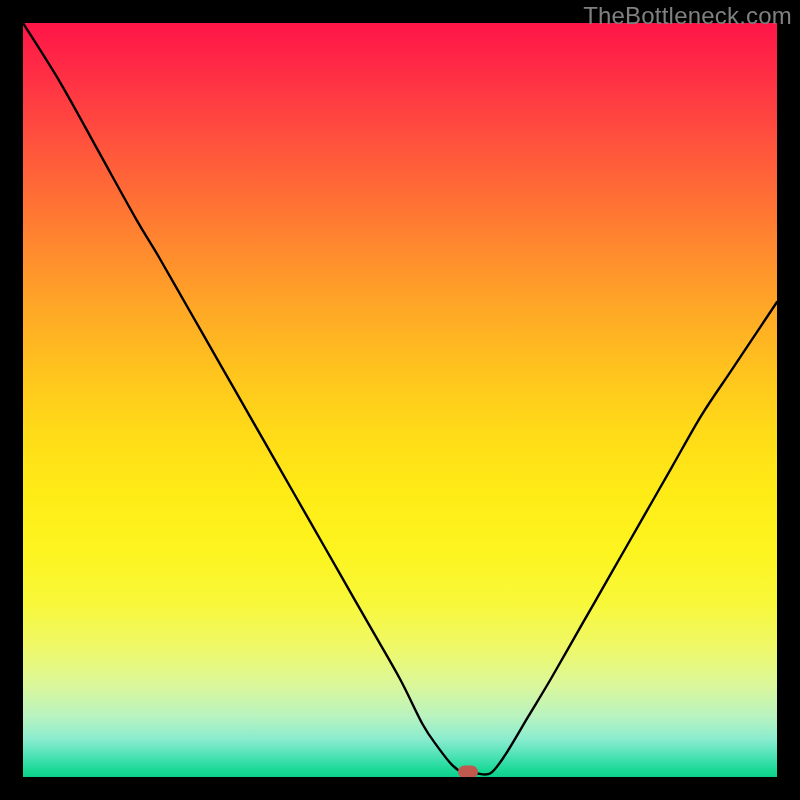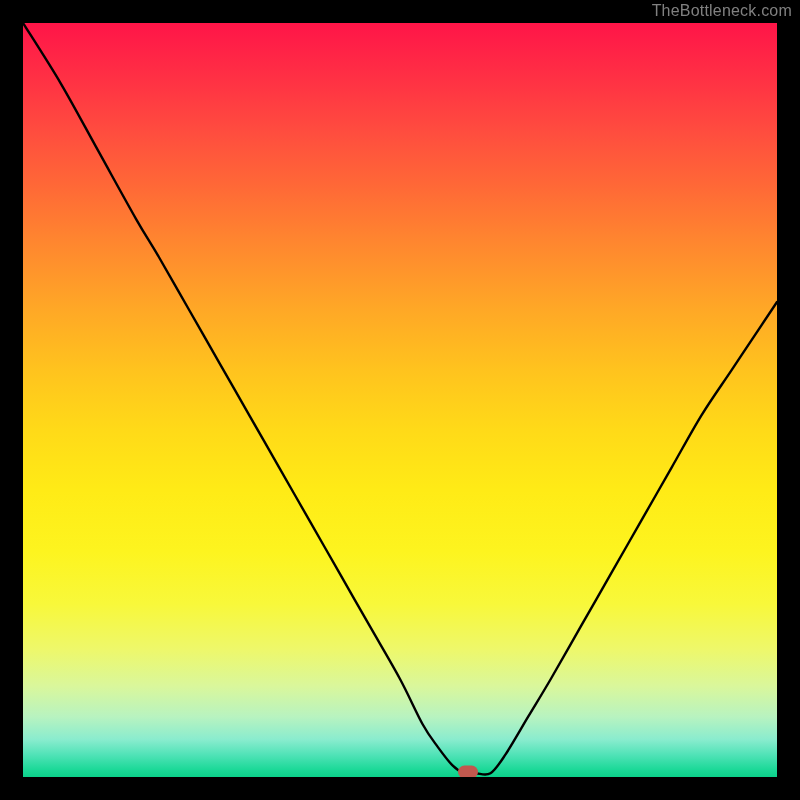--- a/index.html
+++ b/index.html
@@ -16,21 +16,21 @@
     width: 800px;
     height: 800px;
     background: #000;
     box-sizing: border-box;
   }
   .watermark {
     position: absolute;
     top: 2px;
     right: 8px;
     color: #808080;
-    font-size: 16px;
+    font-size: 24px;
     font-weight: 400;
     letter-spacing: 0.2px;
     z-index: 20;
     user-select: none;
   }
   .plot-area {
     position: absolute;
     left: 23px;
     top: 23px;
     width: 754px;

